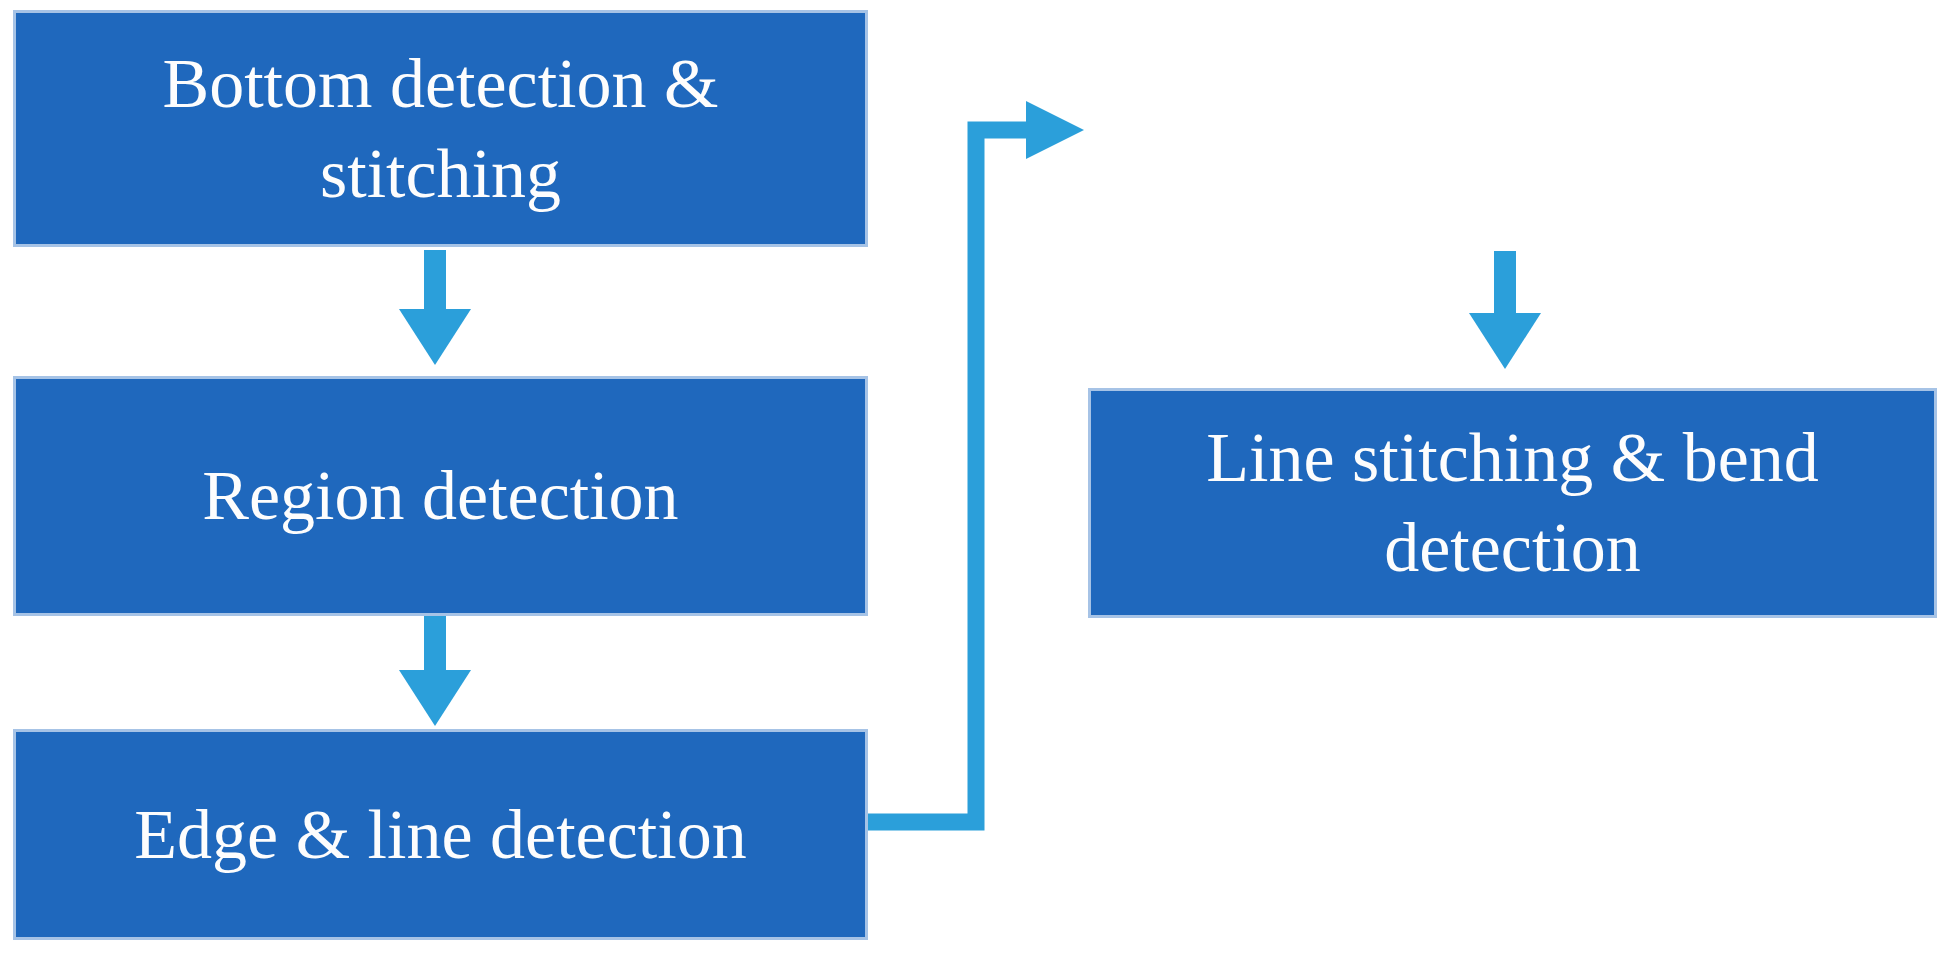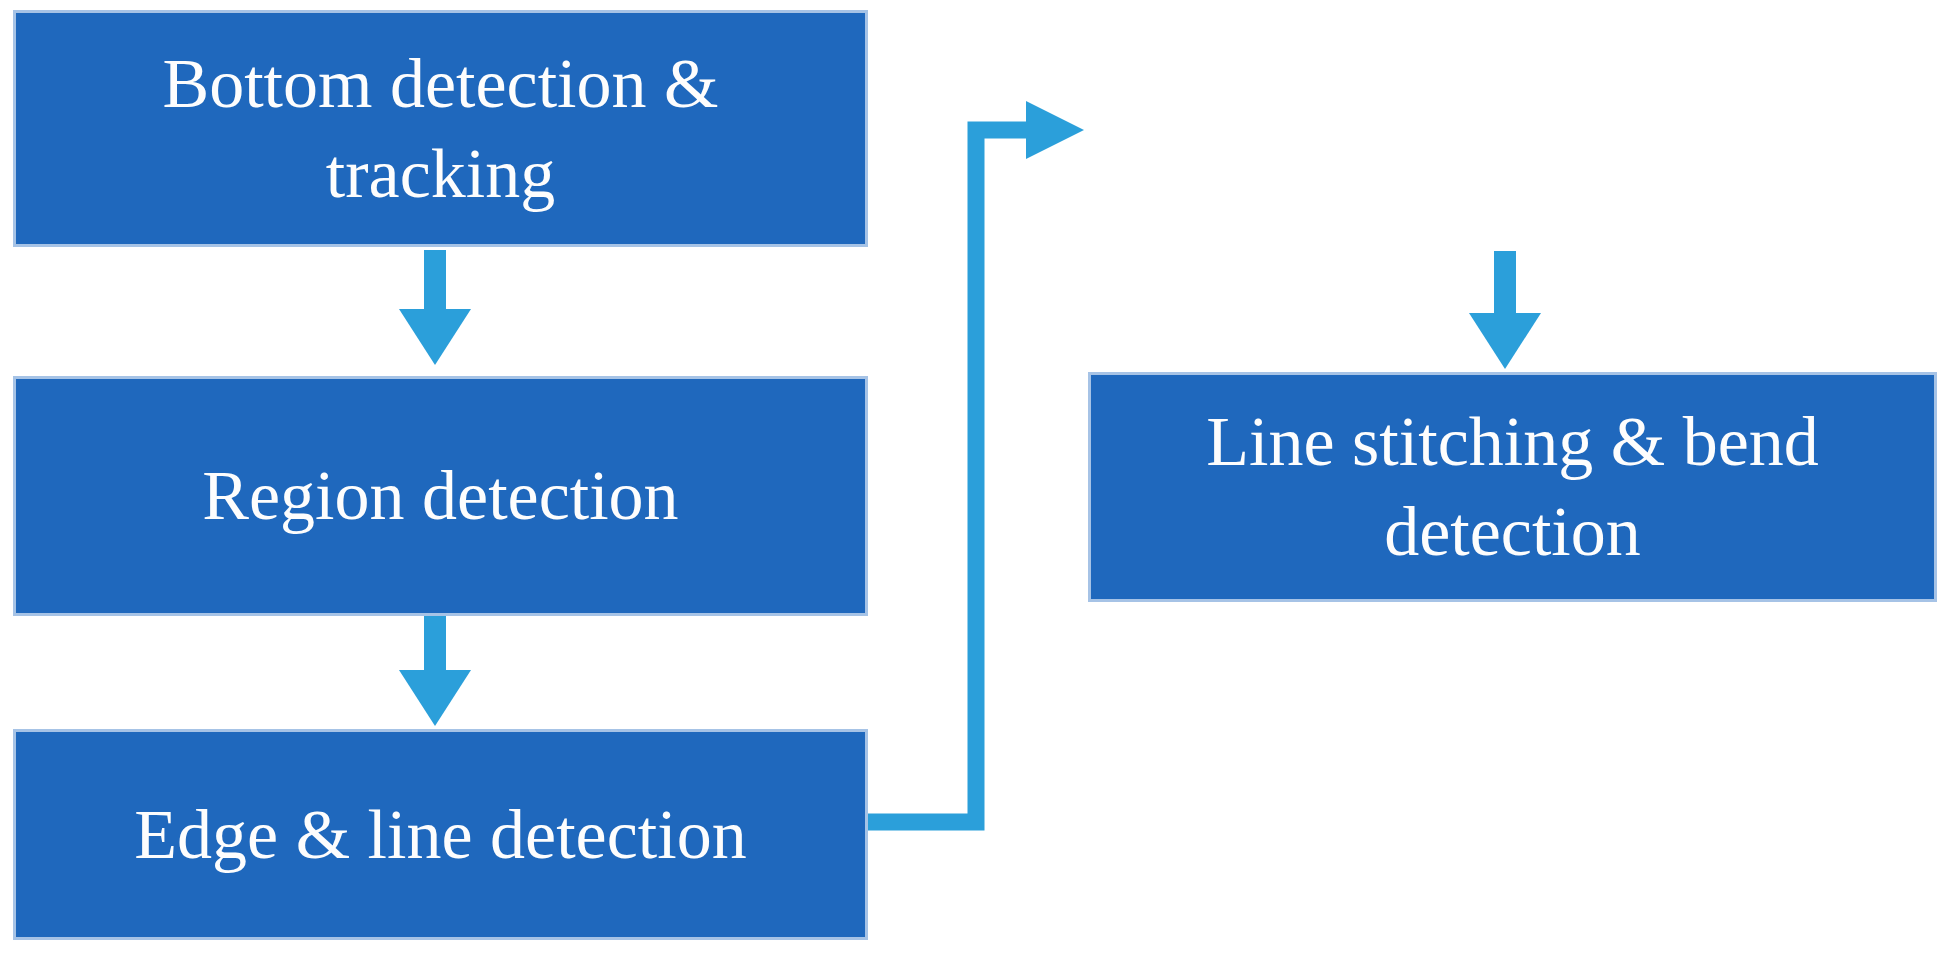--- a/index.html
+++ b/index.html
@@ -33,21 +33,21 @@
     justify-content: center;
     text-align: center;
     font-size: 70px;
     line-height: 1.28;
     white-space: nowrap;
   }
   .box-a { left: 13px;   top: 10px;  width: 855px; height: 237px; }
   .box-b { left: 13px;   top: 368px; width: 855px; height: 240px; margin-top: 8px; }
   .box-c { left: 13px;   top: 729px; width: 855px; height: 211px; }
   .box-d { left: 1088px; top: 10px;  width: 849px; height: 238px; }
-  .box-e { left: 1088px; top: 372px; width: 849px; height: 230px; }
+  .box-e { left: 1088px; top: 388px; width: 849px; height: 230px; }
   .connector-layer {
     position: absolute;
     left: 0; top: 0;
     width: 1955px;
     height: 959px;
     pointer-events: none;
   }
   .connector-layer .stroke {
     fill: none;
     stroke: var(--connector);
@@ -81,21 +81,21 @@
     </g>
 
     <g>
       <rect class="fill" x="1494" y="251" width="22" height="63"></rect>
       <polygon class="fill" points="1469,313 1541,313 1505,369"></polygon>
     </g>
   </svg>
 
   <div class="flow-box box-a">
     <span class="line">Bottom detection &amp;</span>
-    <span class="line">tracking</span>
+    <span class="line">stitching</span>
   </div>
 
   <div class="flow-box box-b">
     <span class="line">Region detection</span>
   </div>
 
   <div class="flow-box box-c">
     <span class="line">Edge &amp; line detection</span>
   </div>
 

